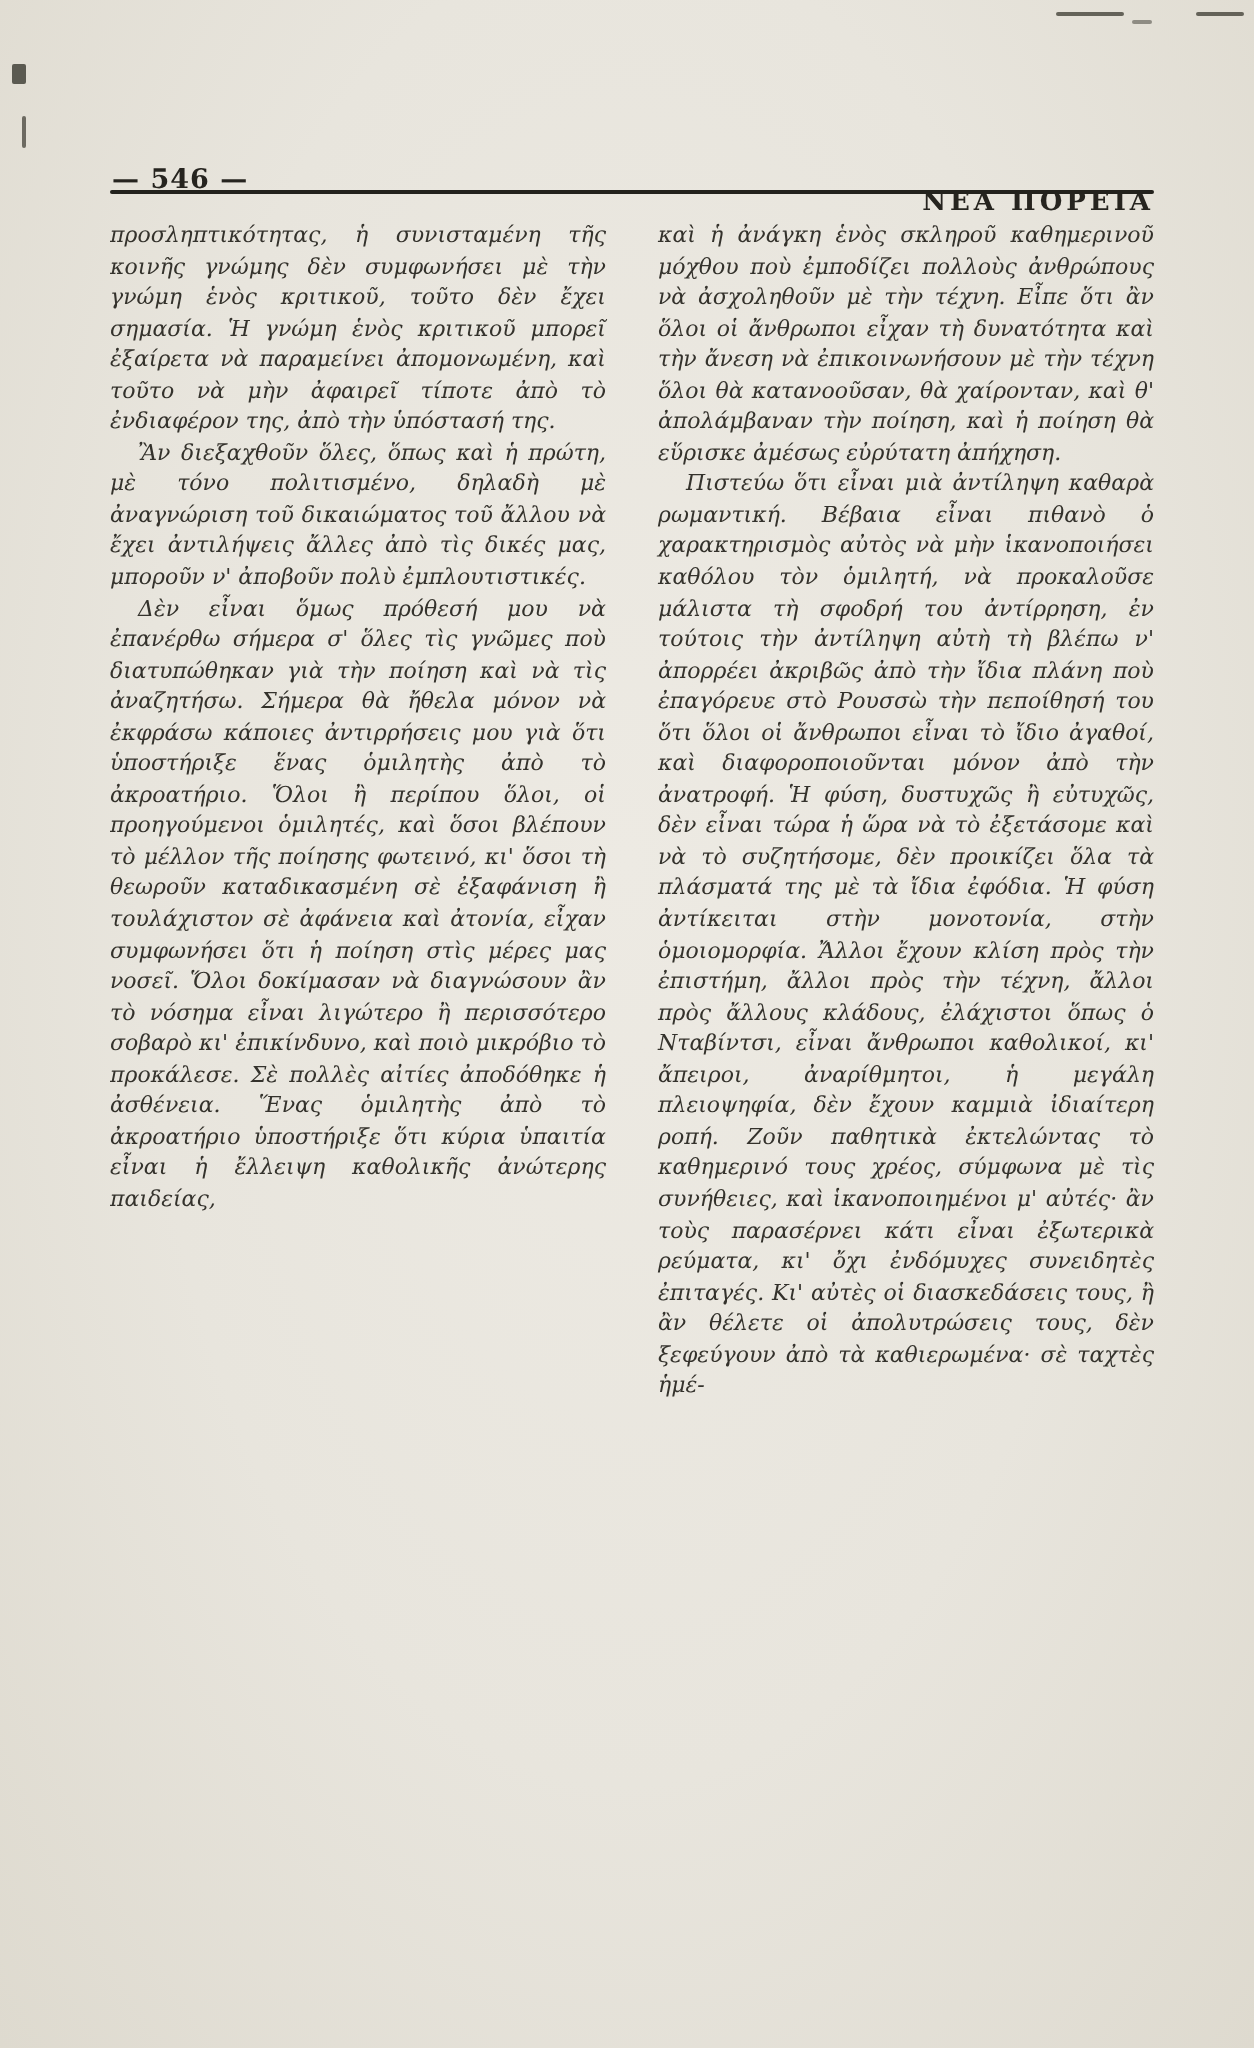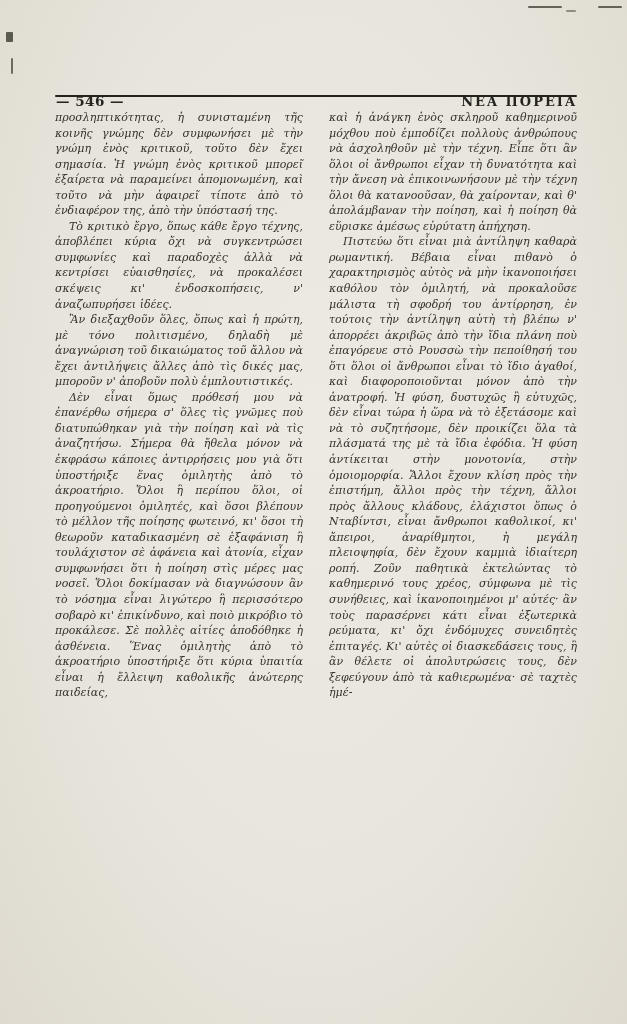--- a/index.html
+++ b/index.html
@@ -7,21 +7,21 @@
     position:relative;
     width:627px;height:1024px;
     margin:0 auto;
     background:radial-gradient(ellipse at 50% 42%, #edeae3 0%, #e8e5dd 55%, #dedacf 100%);
     font-family:"DejaVu Serif", serif;
     color:#2e2c27;
     overflow:hidden;
   }
   .page-header{
     position:absolute;top:70px;left:56px;width:521px;
-    display:flex;justify-content:space-between;align-items:flex-end;
+    display:flex;justify-content:space-between;align-items:center;
   }
   .page-number{
     font-size:13.5px;font-weight:bold;letter-spacing:.5px;color:#26241f;
   }
   .journal-title{
     font-size:13px;font-weight:bold;letter-spacing:2px;color:#26241f;margin-top:24px;
   }
   .header-rule{
     position:absolute;top:95px;left:55px;width:522px;height:2px;
     background:#23221d;border-radius:1px;
@@ -62,21 +62,20 @@
   <div class="page-header">
     <span class="page-number">— 546 —</span>
     <span class="journal-title">ΝΕΑ ΠΟΡΕΙΑ</span>
   </div>
 
   <div class="header-rule"></div>
 
   <div class="text-columns">
     <div class="column" lang="el">
         <p class="">προσληπτικότητας, ἡ συνισταμένη τῆς κοινῆς γνώμης δὲν συμφωνήσει μὲ τὴν γνώμη ἑνὸς κριτικοῦ, τοῦτο δὲν ἔχει σημασία. Ἡ γνώμη ἑνὸς κριτικοῦ μπορεῖ ἐξαίρετα νὰ παραμείνει ἀπομονωμένη, καὶ τοῦτο νὰ μὴν ἀφαιρεῖ τίποτε ἀπὸ τὸ ἐνδιαφέρον της, ἀπὸ τὴν ὑπόστασή της.</p>
-        <p class="indent">Τὸ κριτικὸ ἔργο, ὅπως κάθε ἔργο τέχνης, ἀποβλέπει κύρια ὄχι νὰ συγκεντρώσει συμφωνίες καὶ παραδοχὲς ἀλλὰ νὰ κεντρίσει εὐαισθησίες, νὰ προκαλέσει σκέψεις κι' ἐνδοσκοπήσεις, ν' ἀναζωπυρήσει ἰδέες.</p>
         <p class="indent">Ἂν διεξαχθοῦν ὅλες, ὅπως καὶ ἡ πρώτη, μὲ τόνο πολιτισμένο, δηλαδὴ μὲ ἀναγνώριση τοῦ δικαιώματος τοῦ ἄλλου νὰ ἔχει ἀντιλήψεις ἄλλες ἀπὸ τὶς δικές μας, μποροῦν ν' ἀποβοῦν πολὺ ἐμπλουτιστικές.</p>
         <p class="indent">Δὲν εἶναι ὅμως πρόθεσή μου νὰ ἐπανέρθω σήμερα σ' ὅλες τὶς γνῶμες ποὺ διατυπώθηκαν γιὰ τὴν ποίηση καὶ νὰ τὶς ἀναζητήσω. Σήμερα θὰ ἤθελα μόνον νὰ ἐκφράσω κάποιες ἀντιρρήσεις μου γιὰ ὅτι ὑποστήριξε ἕνας ὁμιλητὴς ἀπὸ τὸ ἀκροατήριο. Ὅλοι ἢ περίπου ὅλοι, οἱ προηγούμενοι ὁμιλητές, καὶ ὅσοι βλέπουν τὸ μέλλον τῆς ποίησης φωτεινό, κι' ὅσοι τὴ θεωροῦν καταδικασμένη σὲ ἐξαφάνιση ἢ τουλάχιστον σὲ ἀφάνεια καὶ ἀτονία, εἶχαν συμφωνήσει ὅτι ἡ ποίηση στὶς μέρες μας νοσεῖ. Ὅλοι δοκίμασαν νὰ διαγνώσουν ἂν τὸ νόσημα εἶναι λιγώτερο ἢ περισσότερο σοβαρὸ κι' ἐπικίνδυνο, καὶ ποιὸ μικρόβιο τὸ προκάλεσε. Σὲ πολλὲς αἰτίες ἀποδόθηκε ἡ ἀσθένεια. Ἕνας ὁμιλητὴς ἀπὸ τὸ ἀκροατήριο ὑποστήριξε ὅτι κύρια ὑπαιτία εἶναι ἡ ἔλλειψη καθολικῆς ἀνώτερης παιδείας,</p>
       </div>
     <div class="column" lang="el">
         <p class="">καὶ ἡ ἀνάγκη ἑνὸς σκληροῦ καθημερινοῦ μόχθου ποὺ ἐμποδίζει πολλοὺς ἀνθρώπους νὰ ἀσχοληθοῦν μὲ τὴν τέχνη. Εἶπε ὅτι ἂν ὅλοι οἱ ἄνθρωποι εἶχαν τὴ δυνατότητα καὶ τὴν ἄνεση νὰ ἐπικοινωνήσουν μὲ τὴν τέχνη ὅλοι θὰ κατανοοῦσαν, θὰ χαίρονταν, καὶ θ' ἀπολάμβαναν τὴν ποίηση, καὶ ἡ ποίηση θὰ εὕρισκε ἀμέσως εὐρύτατη ἀπήχηση.</p>
         <p class="indent">Πιστεύω ὅτι εἶναι μιὰ ἀντίληψη καθαρὰ ρωμαντική. Βέβαια εἶναι πιθανὸ ὁ χαρακτηρισμὸς αὐτὸς νὰ μὴν ἱκανοποιήσει καθόλου τὸν ὁμιλητή, νὰ προκαλοῦσε μάλιστα τὴ σφοδρή του ἀντίρρηση, ἐν τούτοις τὴν ἀντίληψη αὐτὴ τὴ βλέπω ν' ἀπορρέει ἀκριβῶς ἀπὸ τὴν ἴδια πλάνη ποὺ ἐπαγόρευε στὸ Ρουσσὼ τὴν πεποίθησή του ὅτι ὅλοι οἱ ἄνθρωποι εἶναι τὸ ἴδιο ἀγαθοί, καὶ διαφοροποιοῦνται μόνον ἀπὸ τὴν ἀνατροφή. Ἡ φύση, δυστυχῶς ἢ εὐτυχῶς, δὲν εἶναι τώρα ἡ ὥρα νὰ τὸ ἐξετάσομε καὶ νὰ τὸ συζητήσομε, δὲν προικίζει ὅλα τὰ πλάσματά της μὲ τὰ ἴδια ἐφόδια. Ἡ φύση ἀντίκειται στὴν μονοτονία, στὴν ὁμοιομορφία. Ἄλλοι ἔχουν κλίση πρὸς τὴν ἐπιστήμη, ἄλλοι πρὸς τὴν τέχνη, ἄλλοι πρὸς ἄλλους κλάδους, ἐλάχιστοι ὅπως ὁ Νταβίντσι, εἶναι ἄνθρωποι καθολικοί, κι' ἄπειροι, ἀναρίθμητοι, ἡ μεγάλη πλειοψηφία, δὲν ἔχουν καμμιὰ ἰδιαίτερη ροπή. Ζοῦν παθητικὰ ἐκτελώντας τὸ καθημερινό τους χρέος, σύμφωνα μὲ τὶς συνήθειες, καὶ ἱκανοποιημένοι μ' αὐτές· ἂν τοὺς παρασέρνει κάτι εἶναι ἐξωτερικὰ ρεύματα, κι' ὄχι ἐνδόμυχες συνειδητὲς ἐπιταγές. Κι' αὐτὲς οἱ διασκεδάσεις τους, ἢ ἂν θέλετε οἱ ἀπολυτρώσεις τους, δὲν ξεφεύγουν ἀπὸ τὰ καθιερωμένα· σὲ ταχτὲς ἡμέ-</p>
       </div>
   </div>
 
 </div>

